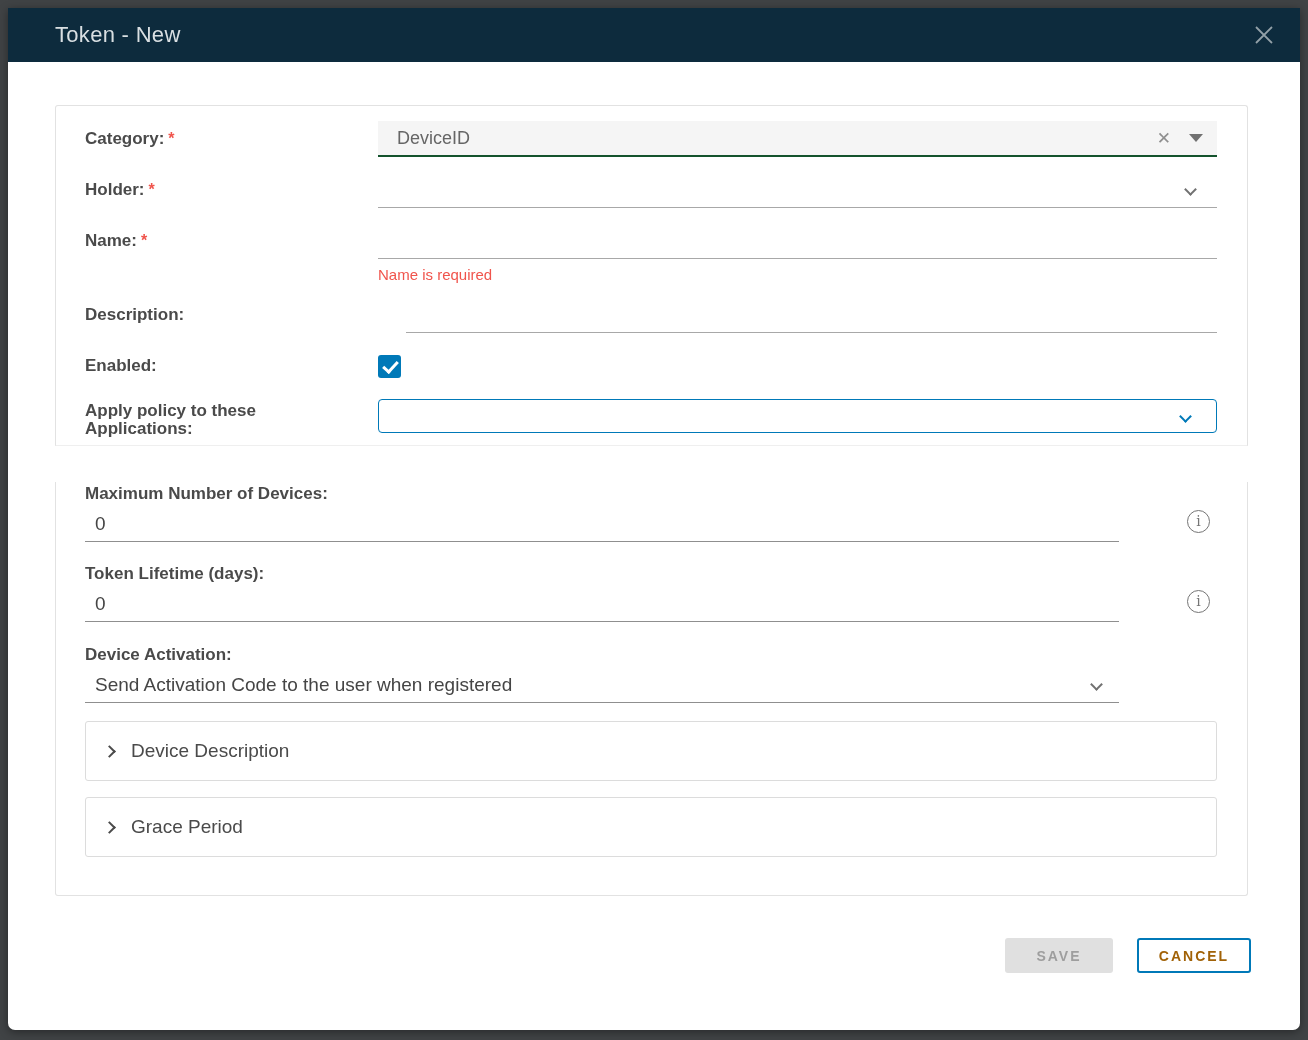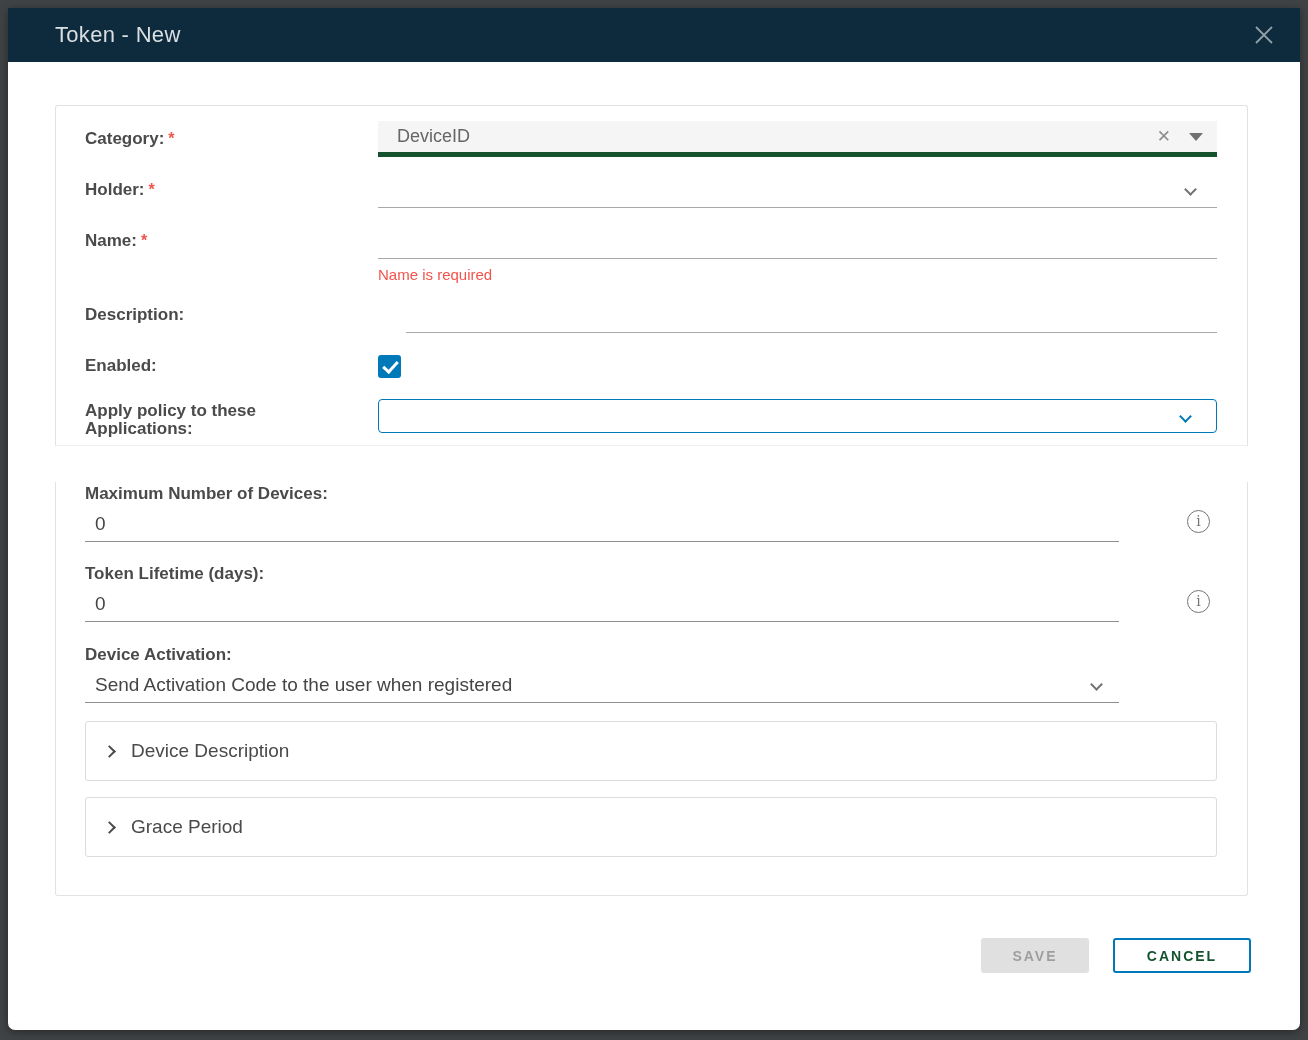--- a/index.html
+++ b/index.html
@@ -41,21 +41,21 @@
   .frow { display:grid; grid-template-columns:293px 1fr; align-items:center; }
   .frow.mt { margin-top:15px; }
   .frow .ctrl { height:36px; position:relative; }
 
   .flabel { font-size:17px; font-weight:600; color:#4a4a4a; line-height:26px; }
   .req { color:#f0544c; margin-left:4px; font-size:16px; }
 
   
   .select-filled {
     height:36px; background:#f5f5f5;
-    border-bottom:5px solid #14532d;
+    border-bottom:2px solid #14532d;
     display:flex; align-items:center;
     padding:0 14px 0 19px;
     font-size:18px; color:#666;
     cursor:pointer;
   }
   .select-filled .val { flex:1; }
   .clear-x { color:#8f8f8f; font-size:17px; margin-right:18px; cursor:pointer; line-height:1; }
   .tri-down {
     width:0; height:0;
     border-left:7px solid transparent; border-right:7px solid transparent;
@@ -131,21 +131,21 @@
   }
   .accordion-label { font-size:19px; color:#4a4a4a; }
 
   
   .footer { display:flex; justify-content:flex-end; align-items:center; margin:42px 5px 0 0; gap:24px; }
   .btn {
     height:35px; border-radius:3px; font-family:"Liberation Sans", sans-serif;
     font-size:14px; font-weight:600; letter-spacing:2px; cursor:pointer;
   }
   .btn-save { width:108px; background:#e0e0e0; border:none; color:#9e9e9e; cursor:default; }
-  .btn-cancel { width:138px; background:#fff; border:2px solid #0079b8; color:#14532d; }
+  .btn-cancel { width:114px; background:#fff; border:2px solid #0079b8; color:#a16207; }
 </style>
 </head>
 <body>
 
 <div class="modal">
 
   <div class="modal-header">
     <div class="modal-title">Token - New</div>
     <div class="close-btn">
       <svg width="26" height="26" viewBox="0 0 26 26">

